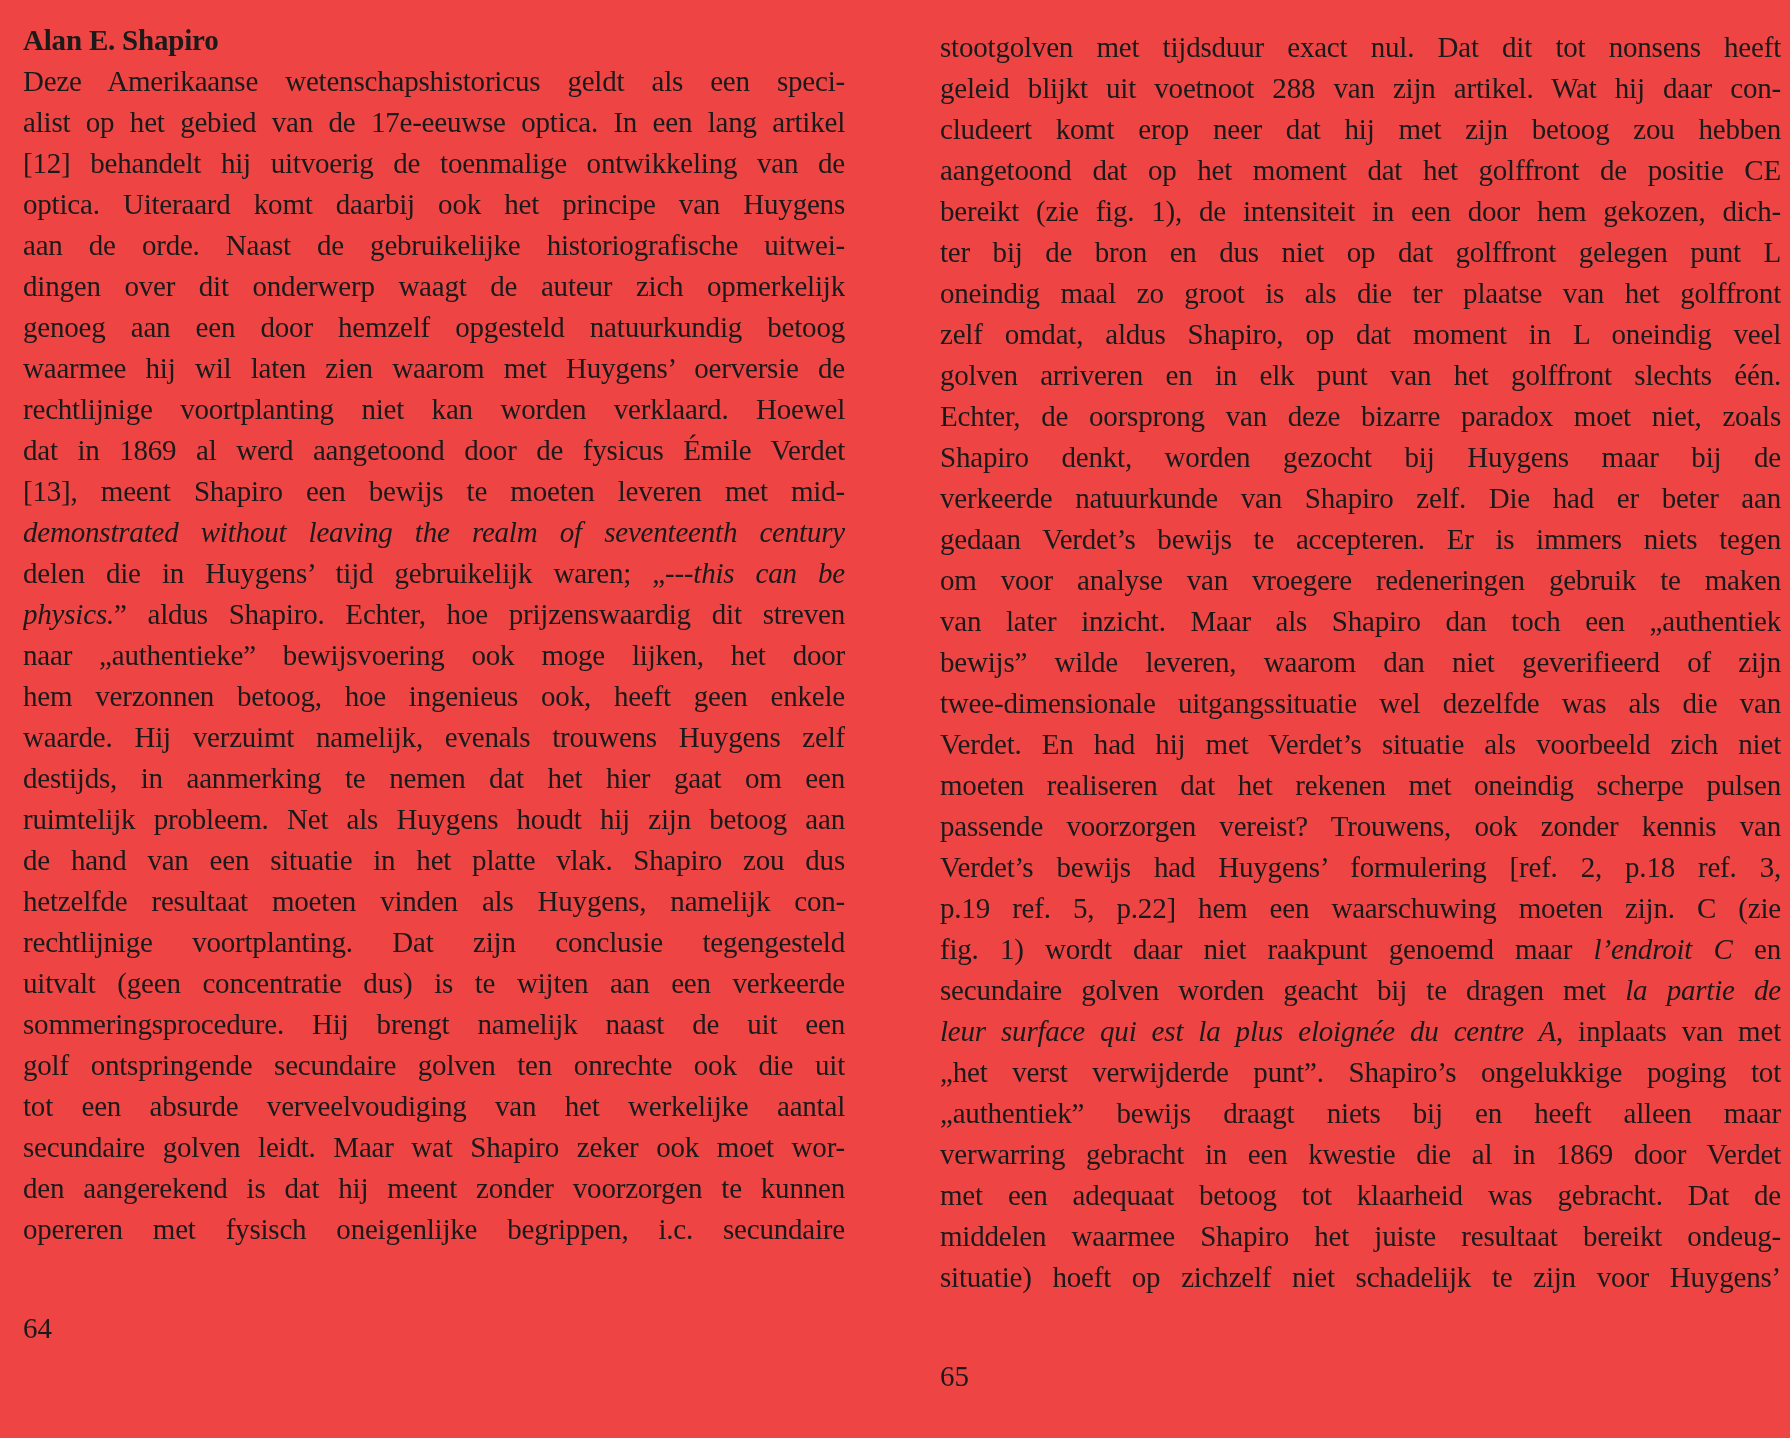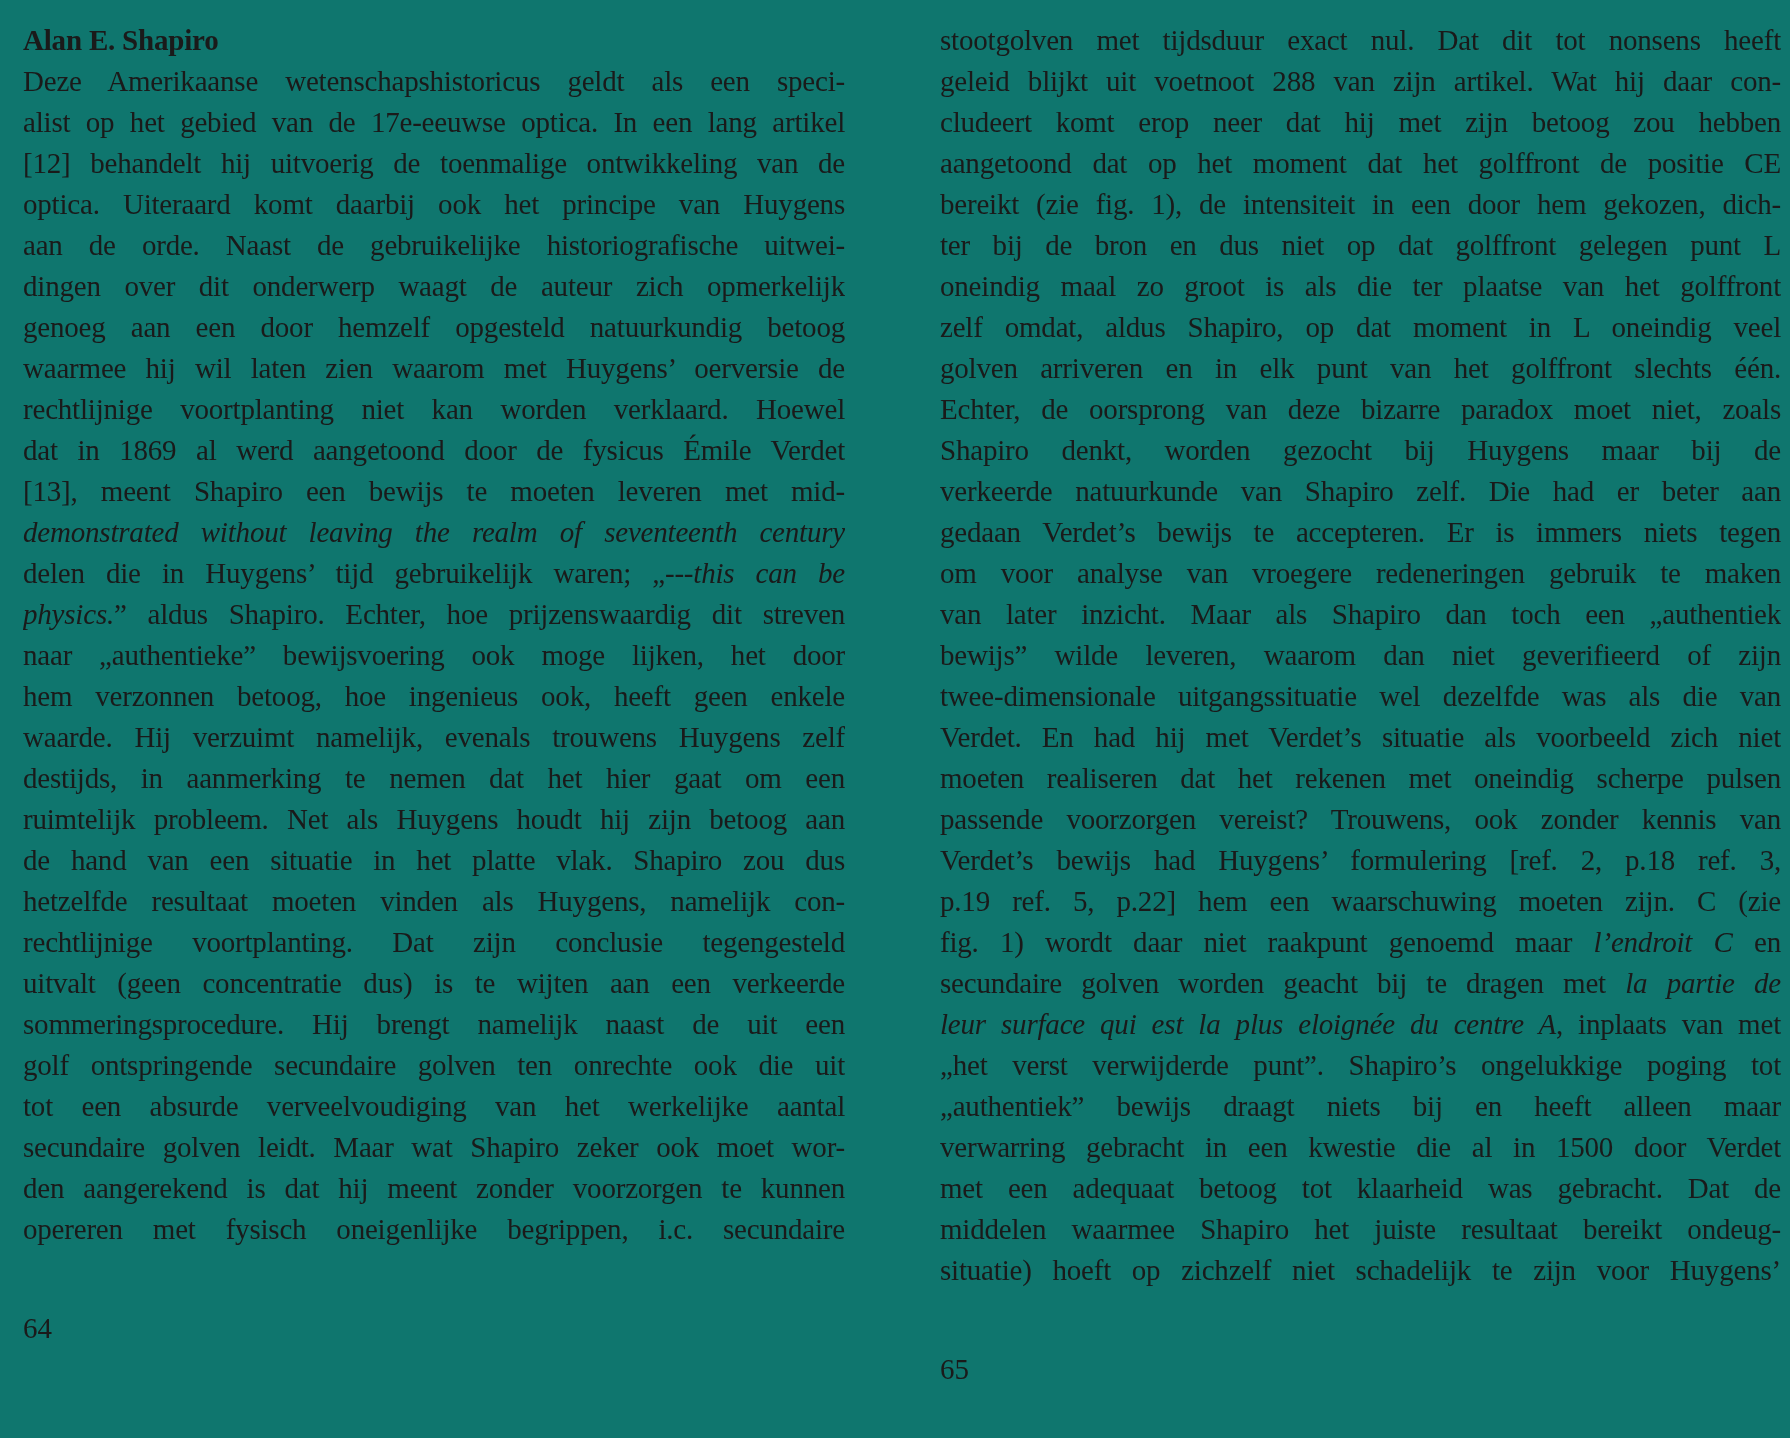--- a/index.html
+++ b/index.html
@@ -4,31 +4,31 @@
 <style>
   html, body {
     margin: 0;
     padding: 0;
     background: #ffffff;
   }
   .spread {
     position: relative;
     width: 1790px;
     height: 1438px;
-    background: #0f766e;
+    background: #ef4444;
     color: #1a1a1a;
     font-family: "Liberation Serif", "DejaVu Serif", serif;
     overflow: hidden;
   }
   .col {
     position: absolute;
     top: 20px;
   }
   .col-left  { left: 23px;  width: 822px; }
-  .col-right { left: 940px; width: 841px; }
+  .col-right { left: 940px; width: 841px; margin-top: 7px; }
 
   .heading {
     height: 41px;
     line-height: 41px;
     font-size: 29px;
     font-weight: bold;
     letter-spacing: -0.2px;
     text-align: left;
     white-space: nowrap;
     overflow: hidden;
@@ -119,21 +119,21 @@
         <div class="line">Verdet. En had hij met Verdet’s situatie als voorbeeld zich niet</div>
         <div class="line">moeten realiseren dat het rekenen met oneindig scherpe pulsen</div>
         <div class="line">passende voorzorgen vereist? Trouwens, ook zonder kennis van</div>
         <div class="line">Verdet’s bewijs had Huygens’ formulering [ref. 2, p.18 ref. 3,</div>
         <div class="line">p.19 ref. 5, p.22] hem een waarschuwing moeten zijn. C (zie</div>
         <div class="line">fig. 1) wordt daar niet raakpunt genoemd maar <i>l’endroit C</i> en</div>
         <div class="line">secundaire golven worden geacht bij te dragen met <i>la partie de</i></div>
         <div class="line"><i>leur surface qui est la plus eloignée du centre A</i>, inplaats van met</div>
         <div class="line">„het verst verwijderde punt”. Shapiro’s ongelukkige poging tot</div>
         <div class="line">„authentiek” bewijs draagt niets bij en heeft alleen maar</div>
-        <div class="line">verwarring gebracht in een kwestie die al in 1500 door Verdet</div>
+        <div class="line">verwarring gebracht in een kwestie die al in 1869 door Verdet</div>
         <div class="line">met een adequaat betoog tot klaarheid was gebracht. Dat de</div>
         <div class="line">middelen waarmee Shapiro het juiste resultaat bereikt ondeug-</div>
         <div class="line">situatie) hoeft op zichzelf niet schadelijk te zijn voor Huygens’</div>
       </div>
     <div class="pagenum">65</div>
   </div>
 
 </div>
 
 </body></html>

